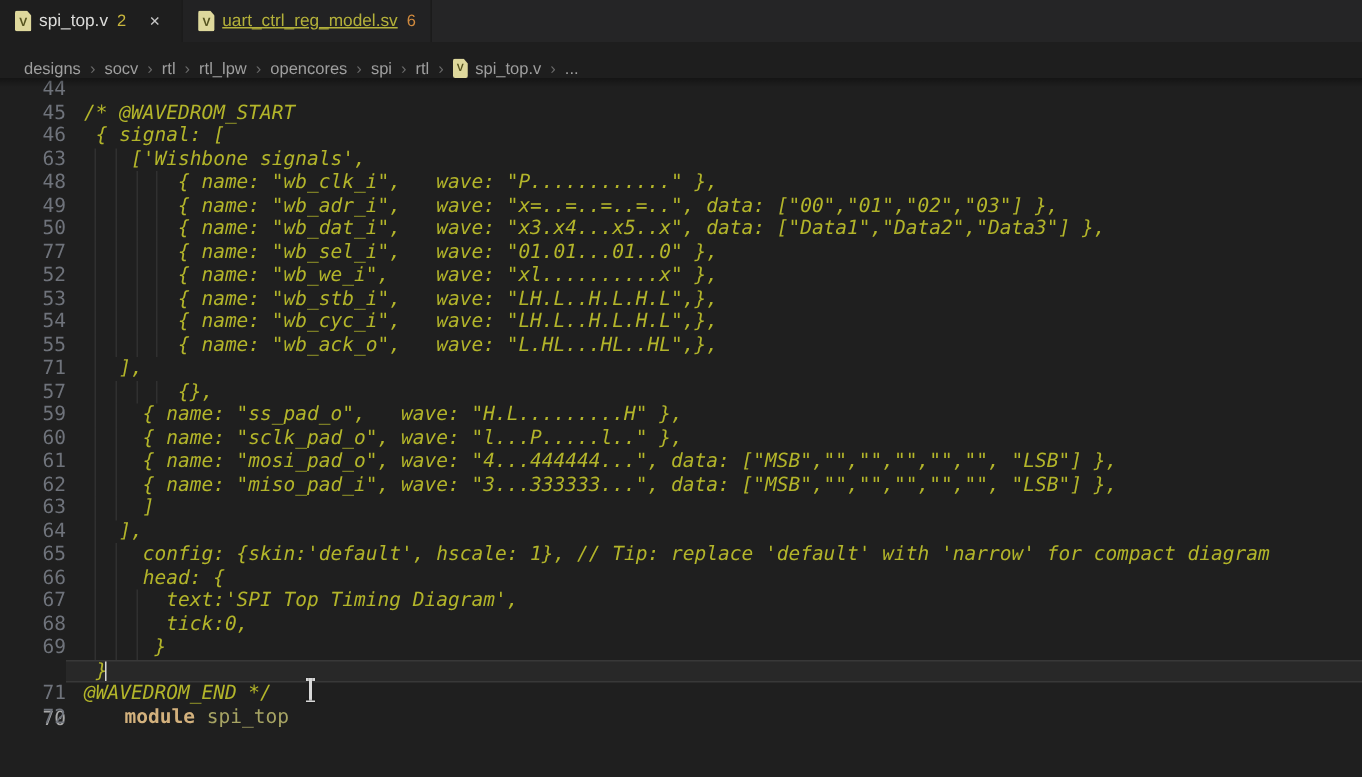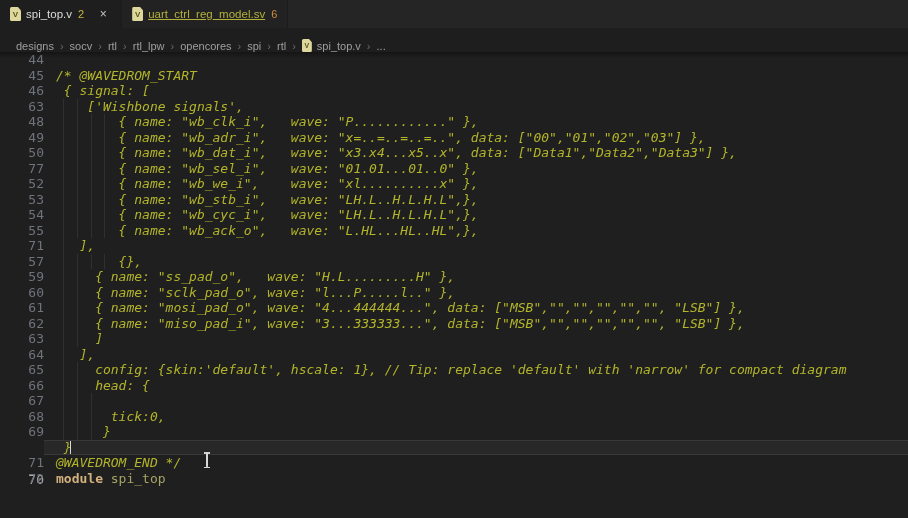--- a/index.html
+++ b/index.html
@@ -70,21 +70,21 @@
   .code{
     flex:1;position:relative;white-space:pre;padding-left:12px;cursor:text;
   }
   .code.cur{
     background:var(--current-line-bg,rgba(255,255,255,0.045));
     box-shadow:inset 0 1px 0 rgba(255,255,255,0.08), inset 0 -1px 0 rgba(255,255,255,0.08);
   }
   .guide{position:absolute;top:0;bottom:0;width:1px;background:var(--guide,rgba(255,255,255,0.08));}
   .caret{position:absolute;top:1px;bottom:1px;width:1.5px;background:var(--caret,#d7d7d7);}
   .cmt{color:var(--comment,#b3b52a);font-style:italic;}
-  .kw{color:var(--keyword,#d3b17d);font-weight:bold;}
+  .kw{color:var(--keyword,#d3b17d);font-weight:bold;margin-left:27px;}
   .id{color:var(--identifier,#a7a464);}
   .pl{color:var(--plain,#a09d93);}
   
   .ibeam{position:absolute;width:10px;height:16px;z-index:9;pointer-events:none;}
   .ibeam i{position:absolute;background:#d8d8d8;box-shadow:0 0 1px #1a1a1a;}
   .ibeam .stem{left:4.3px;top:0;width:1.5px;height:16px;}
   .ibeam .top{left:2px;top:0;width:6px;height:1.5px;}
   .ibeam .bot{left:2px;bottom:0;width:6px;height:1.5px;}
 </style>
 </head>
@@ -229,21 +229,21 @@
       <div class="line">
         <div class="num">65</div>
         <div class="code"><i class="guide" style="left: 18.92px;"></i><i class="guide" style="left: 32.76px;"></i><span class="cmt">     config: {skin:'default', hscale: 1}, // Tip: replace 'default' with 'narrow' for compact diagram</span></div>
       </div>
       <div class="line">
         <div class="num">66</div>
         <div class="code"><i class="guide" style="left: 18.92px;"></i><i class="guide" style="left: 32.76px;"></i><span class="cmt">     head: {</span></div>
       </div>
       <div class="line">
         <div class="num">67</div>
-        <div class="code"><i class="guide" style="left: 18.92px;"></i><i class="guide" style="left: 32.76px;"></i><i class="guide" style="left: 46.6px;"></i></div>
+        <div class="code"><i class="guide" style="left: 18.92px;"></i><i class="guide" style="left: 32.76px;"></i><i class="guide" style="left: 46.6px;"></i><span class="cmt">       text:'SPI Top Timing Diagram',</span></div>
       </div>
       <div class="line">
         <div class="num">68</div>
         <div class="code"><i class="guide" style="left: 18.92px;"></i><i class="guide" style="left: 32.76px;"></i><i class="guide" style="left: 46.6px;"></i><span class="cmt">       tick:0,</span></div>
       </div>
       <div class="line">
         <div class="num">69</div>
         <div class="code"><i class="guide" style="left: 18.92px;"></i><i class="guide" style="left: 32.76px;"></i><i class="guide" style="left: 46.6px;"></i><span class="cmt">      }</span></div>
       </div>
       <div class="line">

